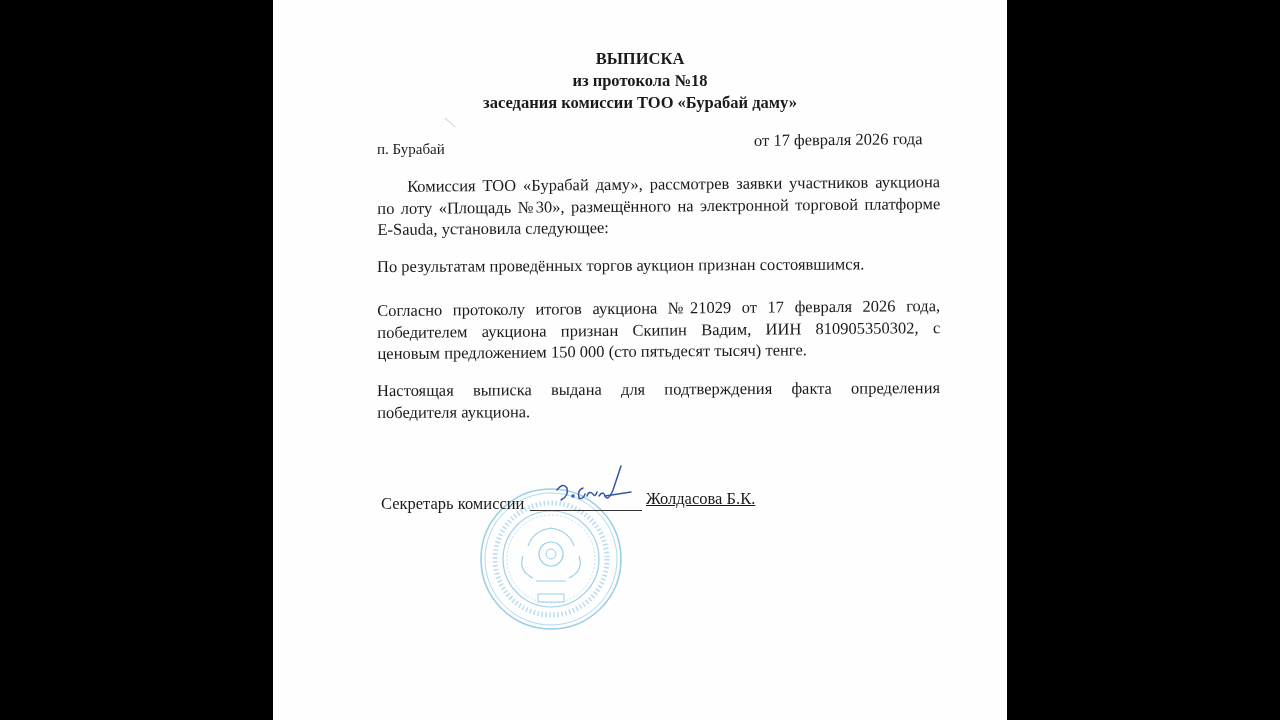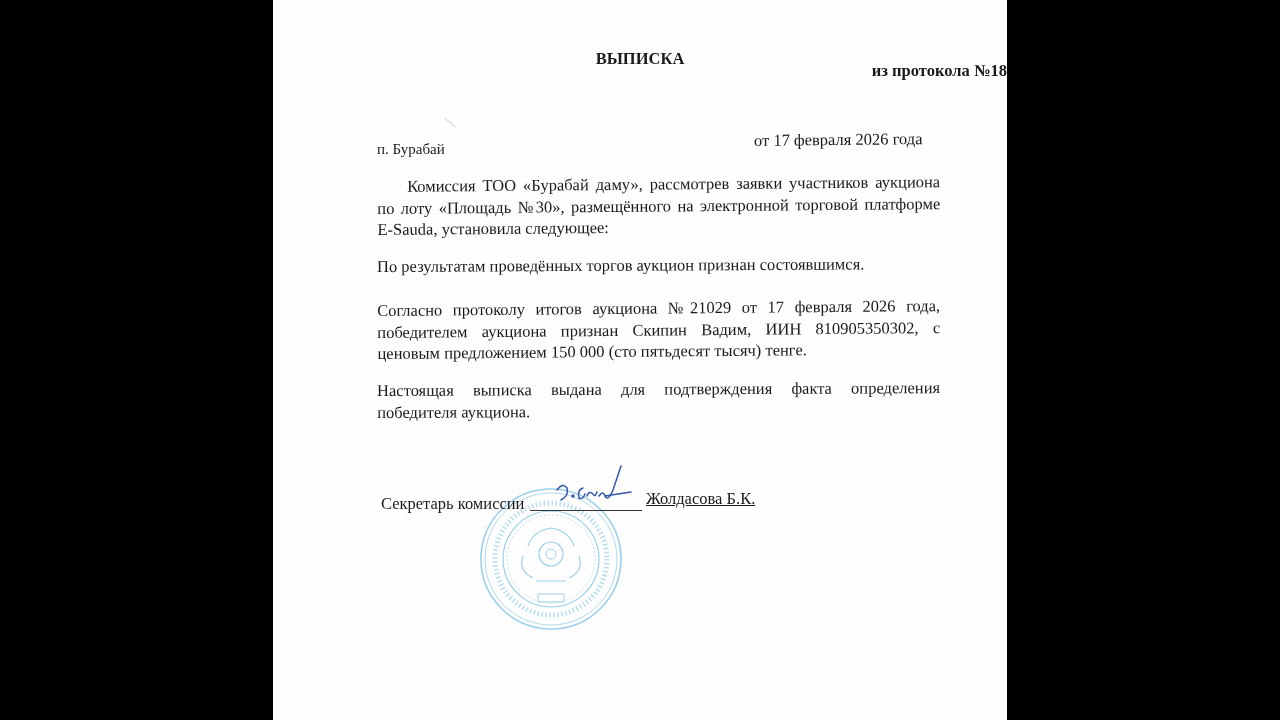--- a/index.html
+++ b/index.html
@@ -31,21 +31,21 @@
     .title {
       position: absolute;
       left: 0;
       width: 734px;
       text-align: center;
       font-weight: bold;
       font-size: 16.5px;
       line-height: 20px;
     }
     .t1 { top: 49px; }
-    .t2 { top: 61px; text-align: right; }
+    .t2 { top: 71px; }
     .t3 { top: 93px; }
 
     .place { left: 104px; top: 141px; font-size: 15px; }
     .date  { left: 481px; top: 130px; font-size: 16.5px; transform: rotate(-0.6deg); }
 
     .para {
       position: absolute;
       left: 104px;
       width: 563px;
       font-size: 16.5px;
@@ -99,20 +99,21 @@
 </head>
 <body>
 
 <div class="viewport">
   <div class="page">
 
     <div class="scan-mark"></div>
 
     <div class="title t1">ВЫПИСКА</div>
     <div class="title t2">из протокола №18</div>
+    <div class="title t3">заседания комиссии ТОО «Бурабай даму»</div>
 
     <div class="abs place">п. Бурабай</div>
     <div class="abs date">от 17 февраля 2026 года</div>
 
     <div class="para p1">
       <span class="line justify indent">Комиссия ТОО «Бурабай даму», рассмотрев заявки участников аукциона</span>
       <span class="line justify">по лоту «Площадь №30», размещённого на электронной торговой платформе</span>
       <span class="line">E-Sauda, установила следующее:</span>
     </div>
 

